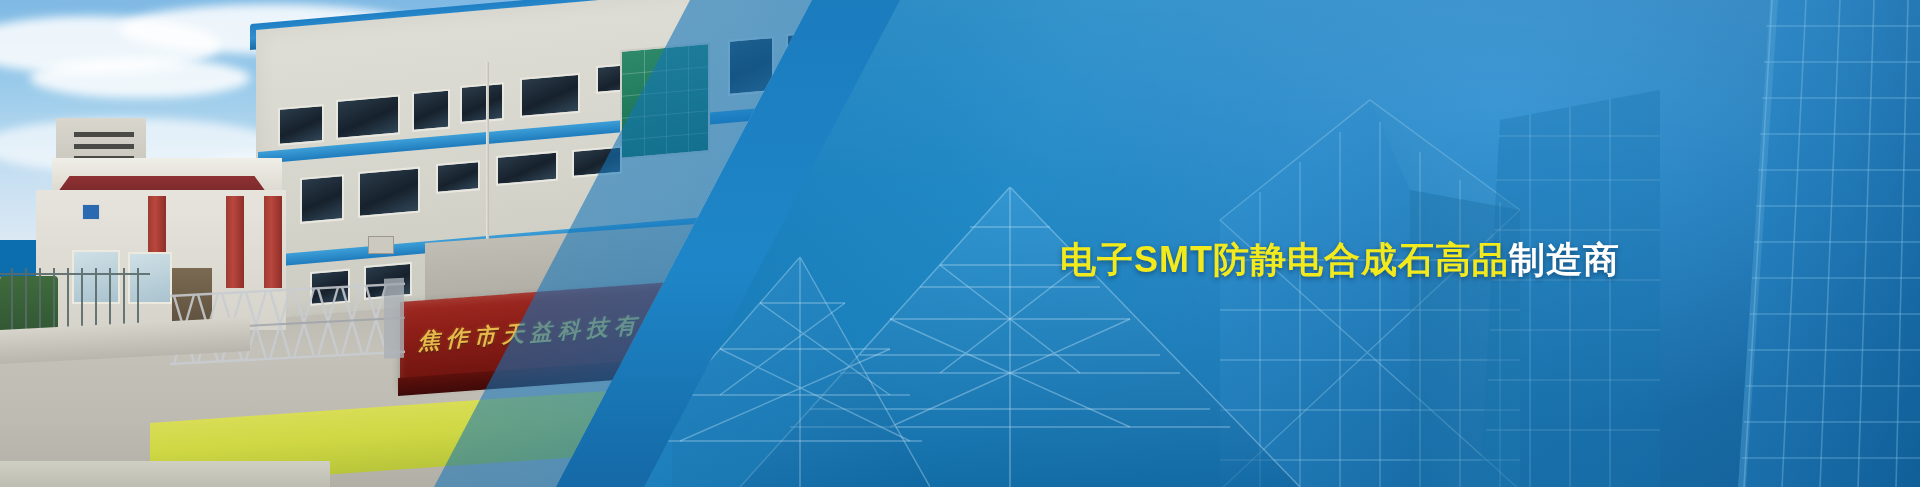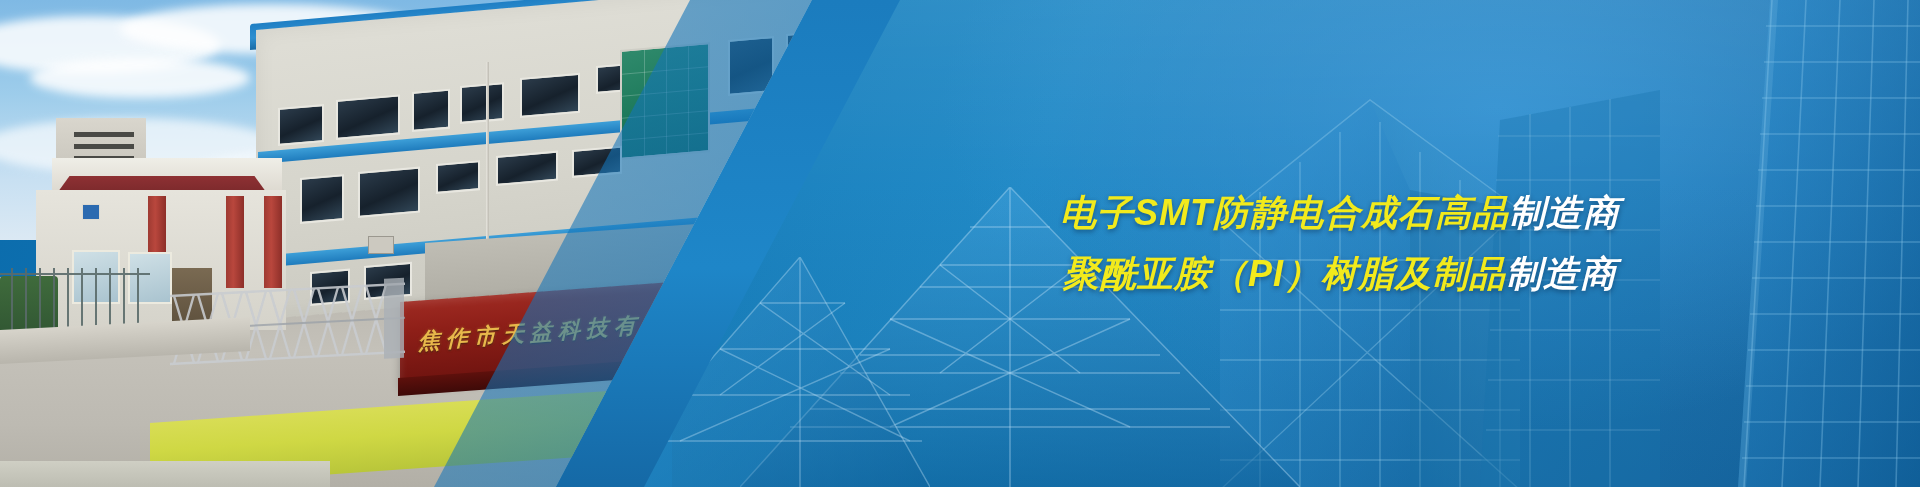--- a/index.html
+++ b/index.html
@@ -199,25 +199,25 @@
   .copy{
     position:absolute; left:0; top:0; width:1920px; height:487px;
     display:flex; flex-direction:column;
     align-items:center; justify-content:center;
     padding-left:760px;
     gap:18px;
   }
   .line{
     white-space:nowrap;
     font-weight:900;
-    font-style:italic;
     letter-spacing:1px;
     line-height:1.18;
     text-shadow:0 2px 5px rgba(0,25,55,.45);
     font-family:"Liberation Sans","DejaVu Sans",sans-serif;
+    margin-top:34px;
   }
   .line-1{ font-size:36px; }
   .line-2{ font-size:36px; }
   .line-3{ font-size:36px; }
   .hl{ color:#f2ea1c; }
   .wt{ color:#ffffff; }
 </style>
 </head>
 <body>
 
@@ -404,18 +404,15 @@
     </div>
   </div>
 
   <div class="diag-soft"></div>
   <div class="diag-solid"></div>
 
   <div class="copy">
     <div class="line line-1">
       <span class="hl">电子SMT防静电合成石高品</span><span class="wt">制造商</span>
     </div>
-    <div class="line line-3">
-      <span class="hl">聚酰亚胺（PI）树脂及制品</span><span class="wt">制造商</span>
-    </div>
   </div>
 
 </div>
 
 </body></html>

